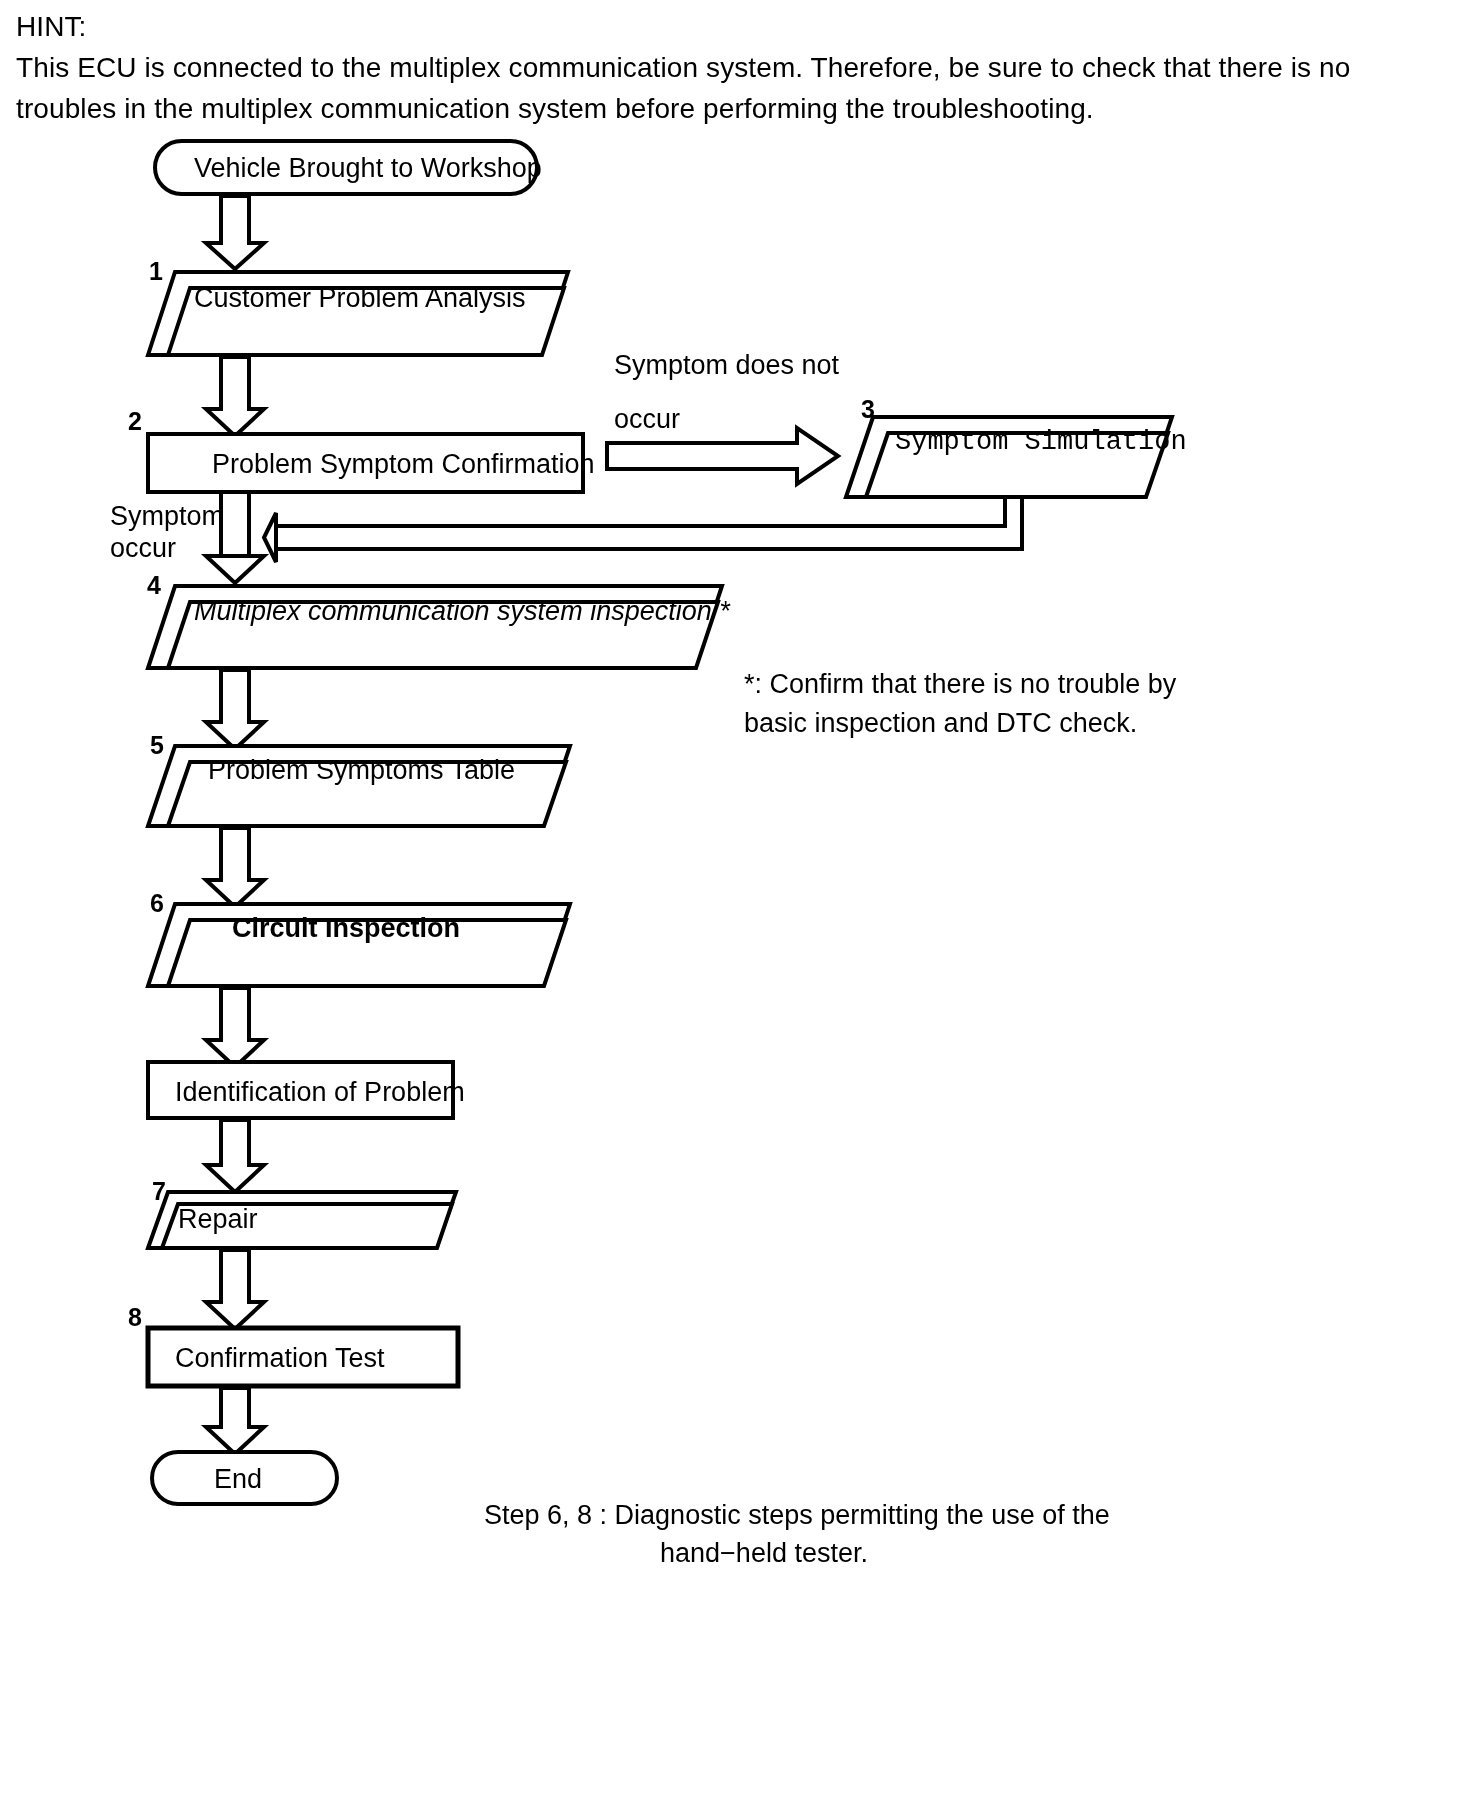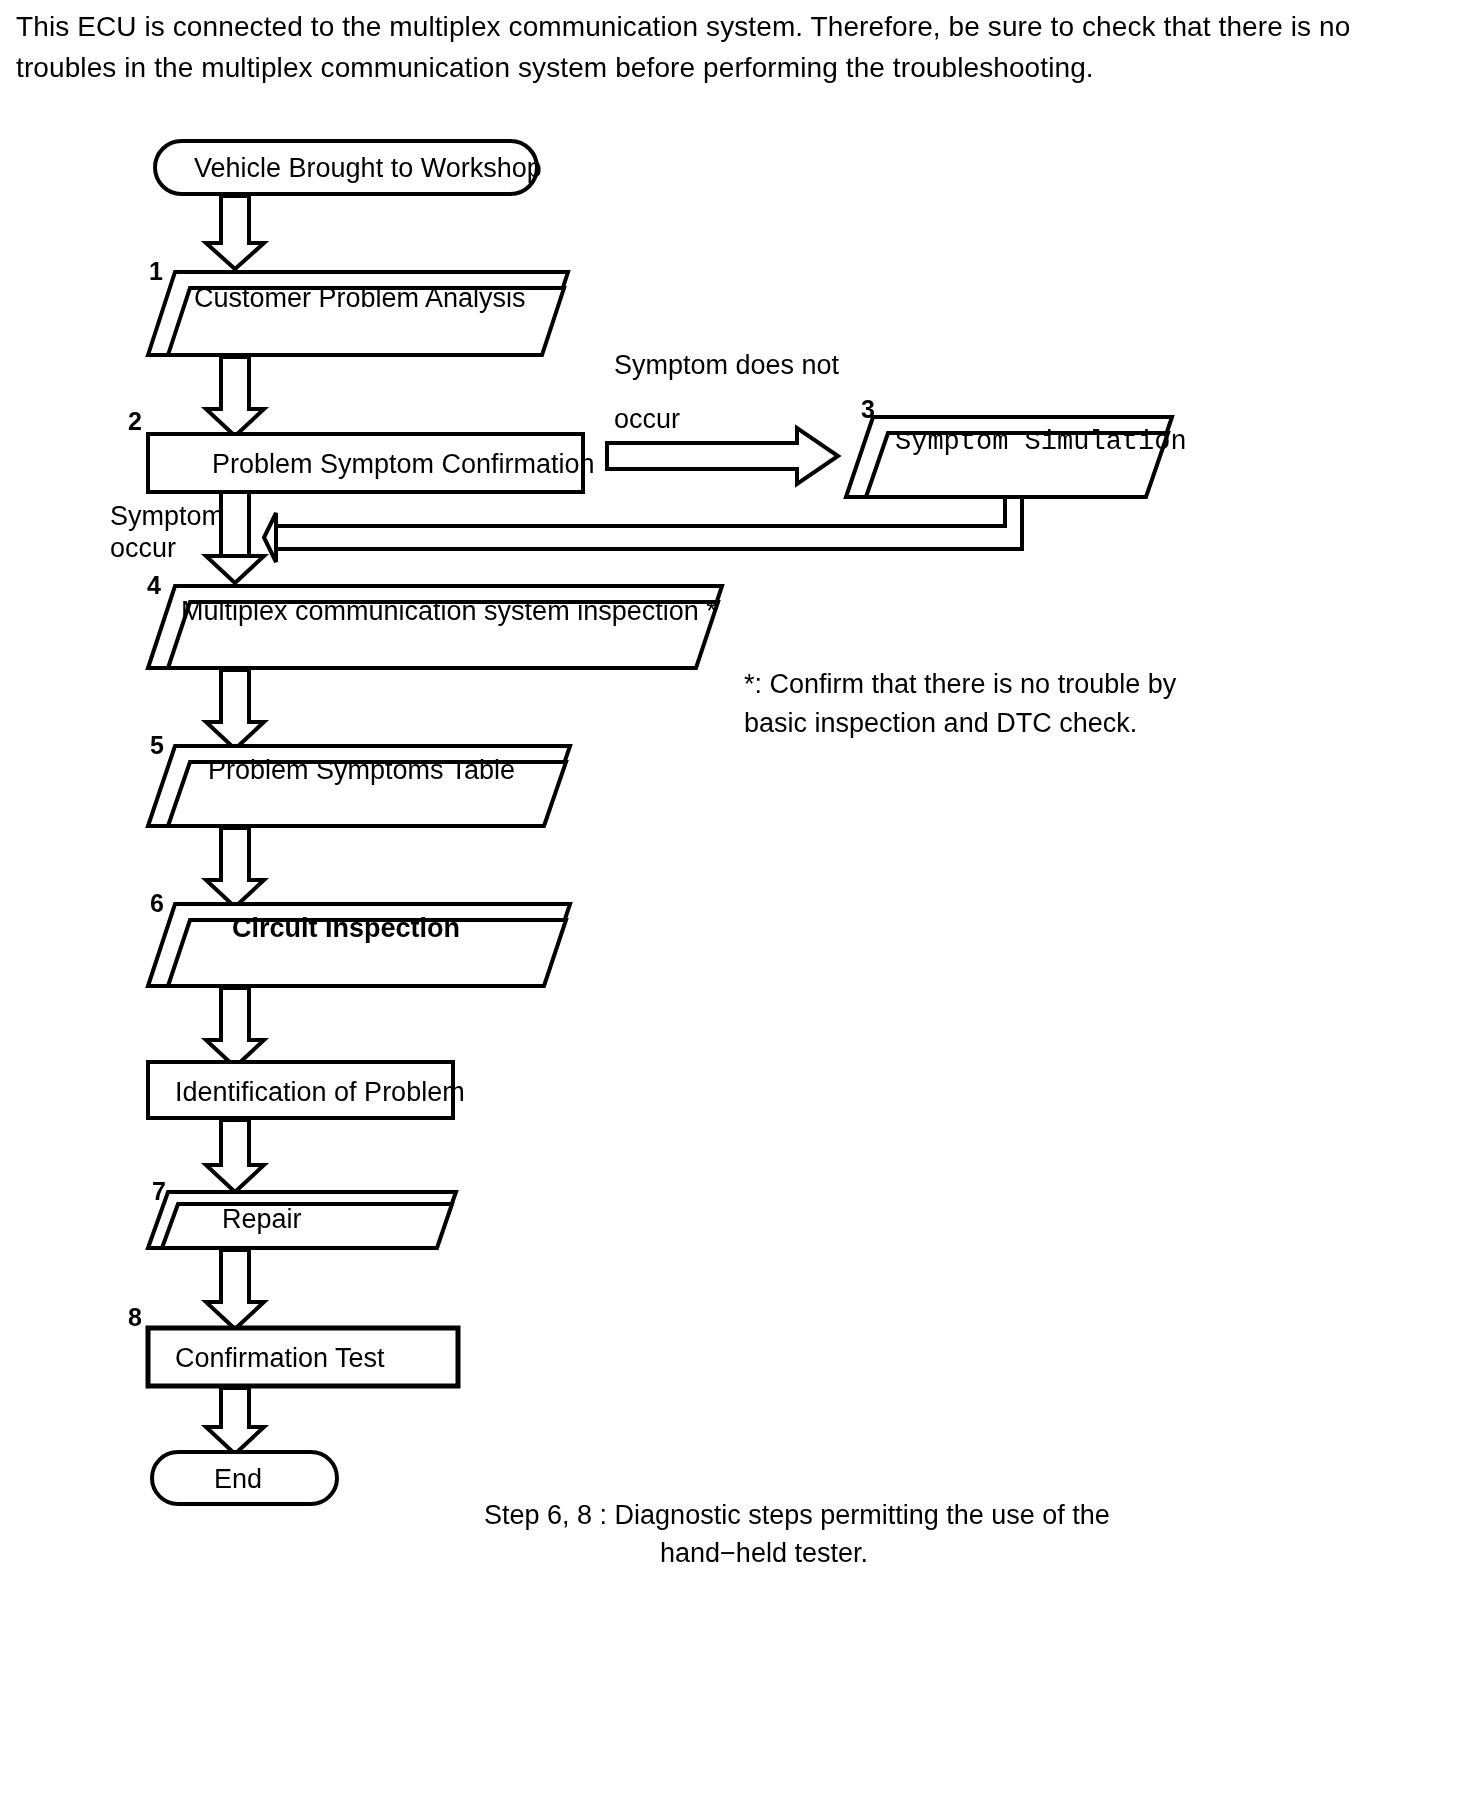--- a/index.html
+++ b/index.html
@@ -25,20 +25,21 @@
   .lbl.bold{font-weight:bold;font-size:27px;}
   .note{
     position:absolute;font-size:27px;line-height:38px;white-space:pre;
   }
   .note.center{text-align:center;}
 </style>
 </head>
 <body>
 
 <div class="hint">
+  <div>HINT:</div>
   <div>This ECU is connected to the multiplex communication system. Therefore, be sure to check that there is no</div>
   <div>troubles in the multiplex communication system before performing the troubleshooting.</div>
 </div>
 
 <svg id="chart" viewBox="0 0 1472 1816">
   <defs>
     <g id="x"></g>
   </defs>
 
   <rect x="155" y="141" width="382" height="53" rx="26.5" ry="26.5" fill="#fff" stroke="#000" stroke-width="4"></rect>
@@ -113,32 +114,32 @@
 <div class="num" style="left:149px;top:259px;">1</div>
 <div class="lbl" style="left:194px;top:282px;">Customer Problem Analysis</div>
 
 <div class="num" style="left:128px;top:409px;">2</div>
 <div class="lbl" style="left:184px;top:448px;margin-left:28px;">Problem Symptom Confirmation</div>
 
 <div class="num" style="left:861px;top:397px;">3</div>
 <div class="lbl" style="left:895px;top:426px;font-family:Liberation Mono, monospace;">Symptom Simulation</div>
 
 <div class="num" style="left:147px;top:573px;">4</div>
-<div class="lbl" style="left:181px;top:595px;">Multiplex communication system inspection *</div>
+<div class="lbl" style="left:194px;top:595px;font-style:italic;">Multiplex communication system inspection *</div>
 
 <div class="num" style="left:150px;top:733px;">5</div>
 <div class="lbl" style="left:208px;top:754px;">Problem Symptoms Table</div>
 
 <div class="num" style="left:150px;top:891px;">6</div>
 <div class="lbl bold" style="left:232px;top:912px;">Circuit Inspection</div>
 
 <div class="lbl" style="left:175px;top:1076px;">Identification of Problem</div>
 
 <div class="num" style="left:152px;top:1179px;">7</div>
-<div class="lbl" style="left:178px;top:1203px;margin-left:44px;">Repair</div>
+<div class="lbl" style="left:178px;top:1203px;">Repair</div>
 
 <div class="num" style="left:128px;top:1305px;">8</div>
 <div class="lbl" style="left:175px;top:1342px;">Confirmation Test</div>
 
 <div class="lbl" style="left:214px;top:1463px;">End</div>
 
 <div class="lbl" style="left:614px;top:349px;">Symptom does not</div>
 <div class="lbl" style="left:614px;top:403px;">occur</div>
 
 <div class="lbl" style="left:110px;top:500px;">Symptom</div>

